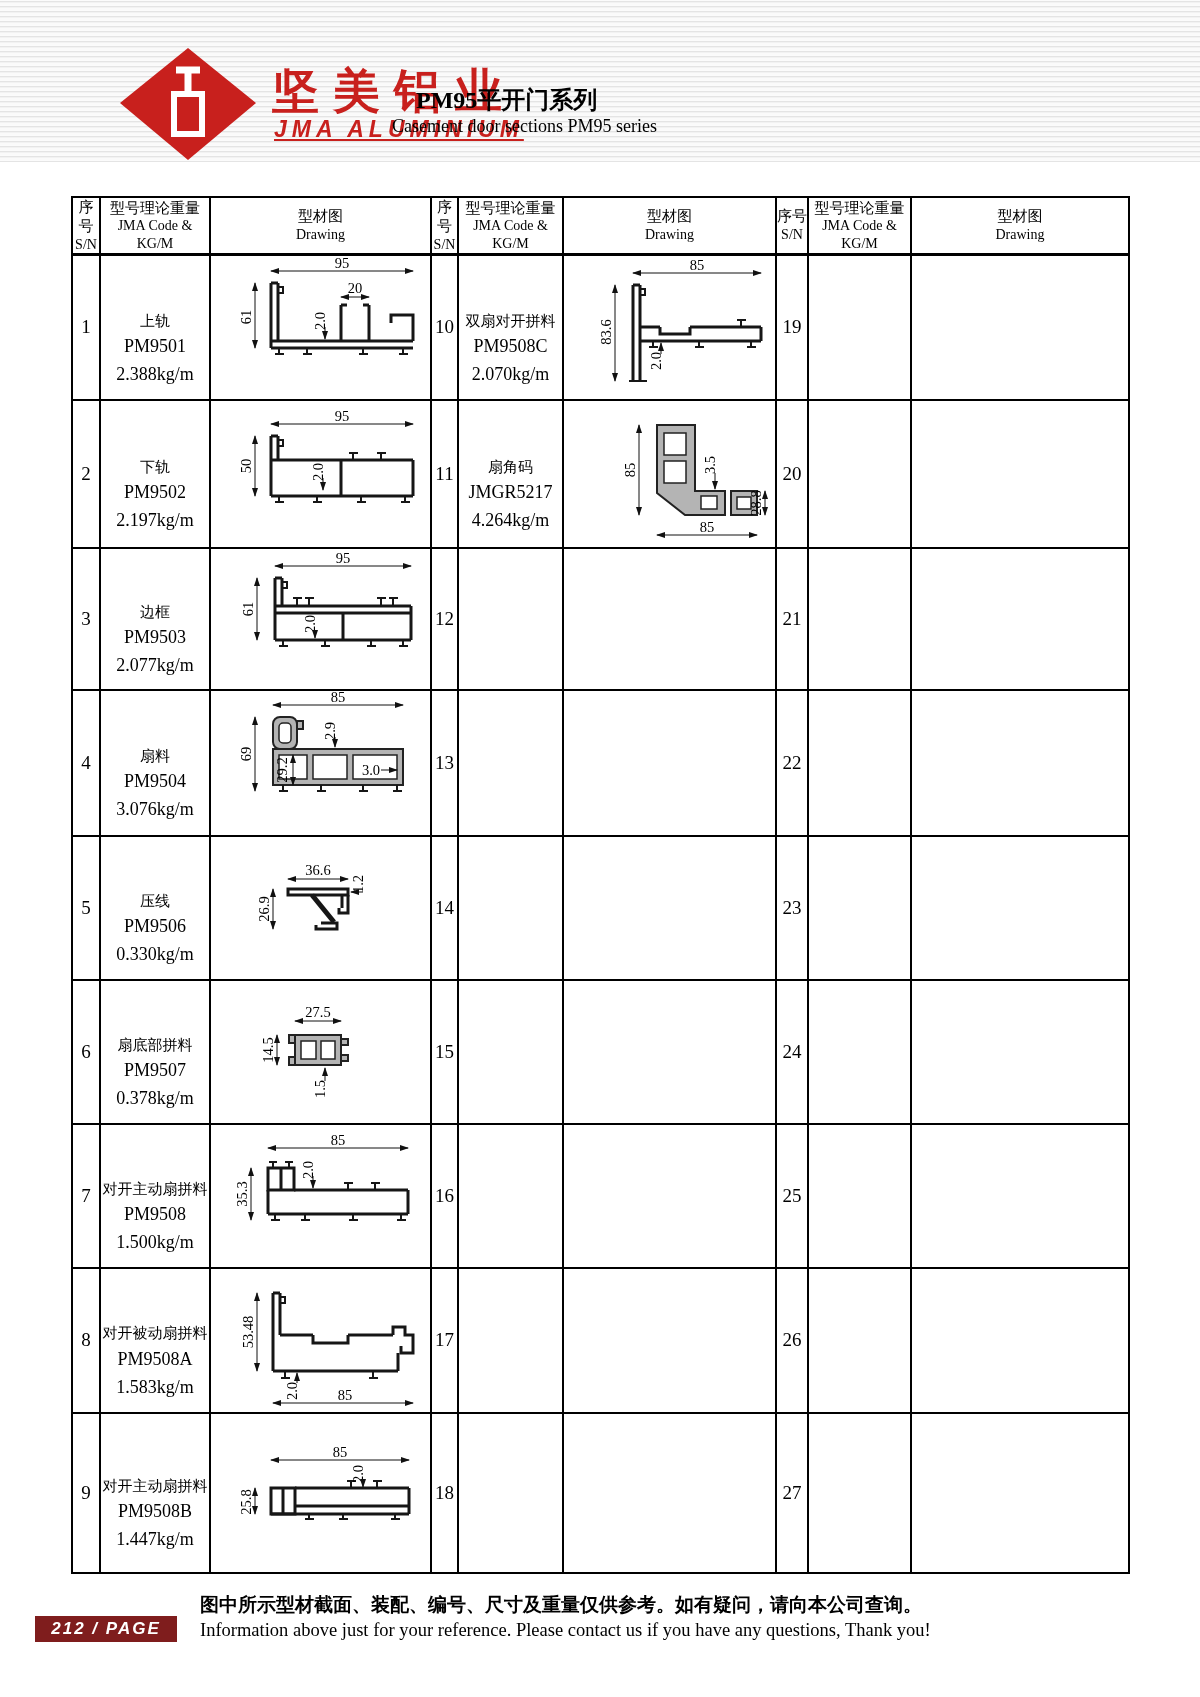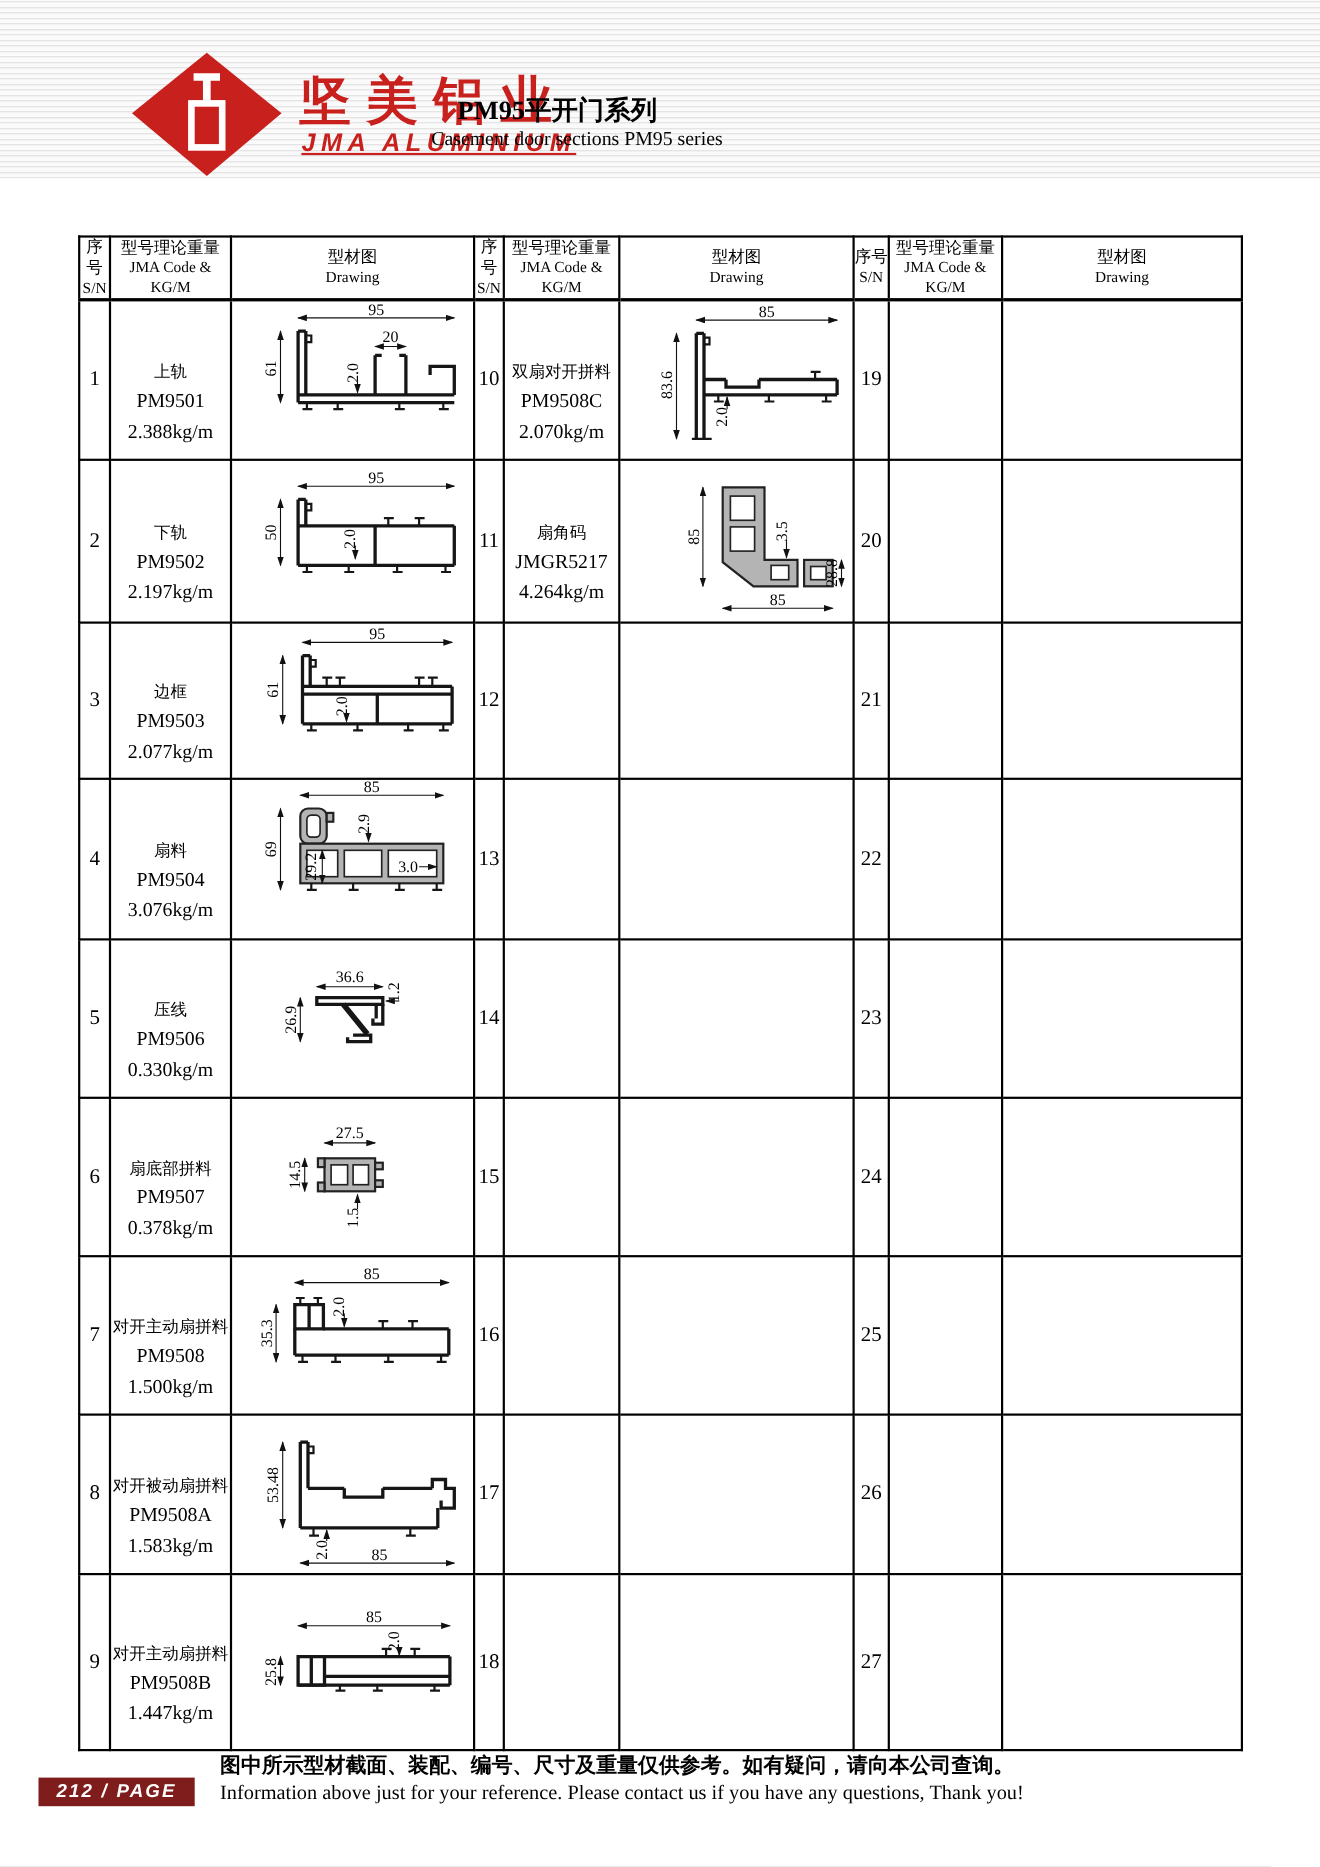--- a/index.html
+++ b/index.html
@@ -9,21 +9,21 @@
   .band{position:absolute;left:0;top:0;width:1200px;height:162px;
         background:repeating-linear-gradient(180deg,#fbfbfb 0 1px,#e4e4e4 1px 2px,#f2f2f2 2px 3px,#fafafa 3px 5px);}
   .logo-wrap{position:absolute;left:118px;top:46px;width:140px;height:118px;}
   .brand-cn{position:absolute;left:272px;top:60px;font-family:"Liberation Sans","DejaVu Sans",sans-serif;
             font-weight:bold;font-size:47px;letter-spacing:14px;white-space:nowrap;}
   .brand-en{position:absolute;left:274px;top:116px;font-family:"Liberation Sans","DejaVu Sans",sans-serif;
             font-weight:bold;font-style:italic;font-size:23px;letter-spacing:5px;white-space:nowrap;text-decoration:underline;}
   .title-cn{position:absolute;left:392px;top:84px;font-weight:bold;font-size:24px;white-space:nowrap;margin-left:24px;}
   .title-en{position:absolute;left:392px;top:116px;font-size:18px;white-space:nowrap;}
   
-  table.main{position:absolute;left:71px;top:214px;width:1057px;border-collapse:collapse;table-layout:fixed;}
+  table.main{position:absolute;left:71px;top:196px;width:1057px;border-collapse:collapse;table-layout:fixed;}
   table.main td{border:2px solid #000;padding:0;vertical-align:middle;text-align:center;overflow:hidden;}
   td.hd{font-size:15px;line-height:1.25;border-bottom:3px solid #000 !important;}
   td.hd .en{font-size:14px;}
   td.sn{font-size:19px;}
   .code{line-height:1.55;font-size:18px;margin-top:44px;}
   .code .nm{font-size:15px;white-space:nowrap;}
   
   svg.dwg{display:block;margin:0 auto;}
   .p3{fill:none;stroke:#161616;stroke-width:3;}
   .p2{fill:none;stroke:#161616;stroke-width:2;}

